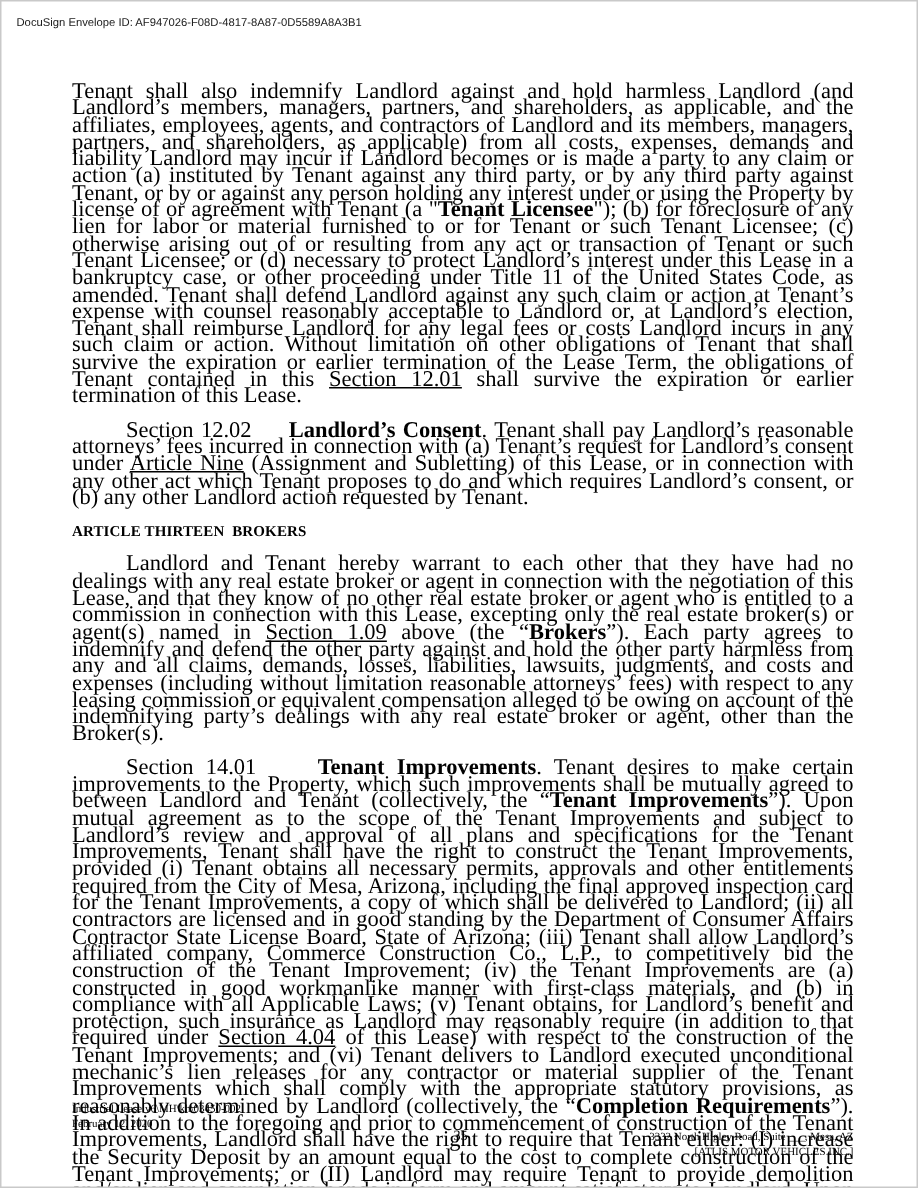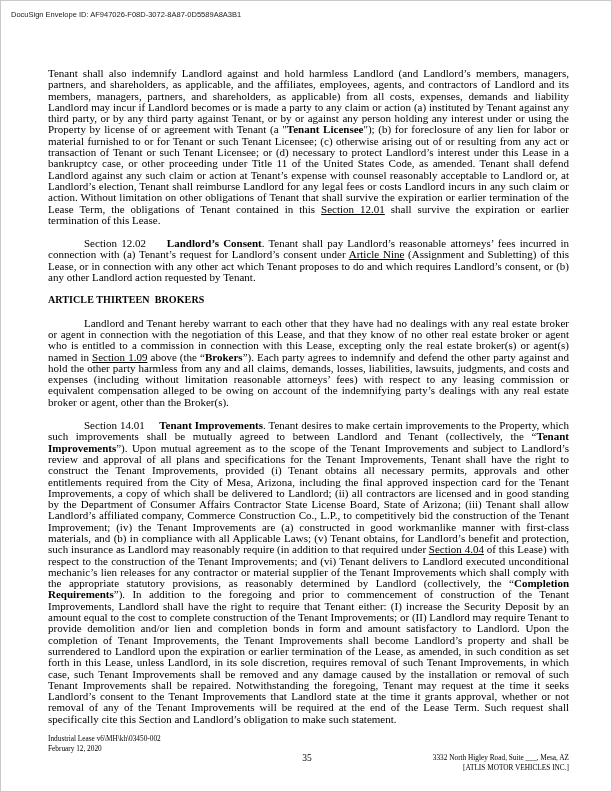--- a/index.html
+++ b/index.html
@@ -8,21 +8,21 @@
     width:612px; height:792px; position:relative; overflow:hidden;
     background:#ffffff; border:1px solid #c9c9c9;
     font-family:"Liberation Serif", serif; color:#000000;
   }
   .docusign {
     position:absolute; top:9px; left:10px;
     font-family:"Liberation Sans", sans-serif; font-size:7.5px; color:#1a1a1a;
   }
   .doc-body { position:absolute; top:55px; left:47px; width:521px; }
   .doc-body p.paragraph {
-    font-size:11px; line-height:11.3px; text-align:justify; margin:12px 0 11px 0;
+    font-size:15px; line-height:11.3px; text-align:justify; margin:0 0 11px 0;
   }
   .doc-body p.indent { text-indent:36px; }
   .doc-body h2.heading {
     font-size:10px; line-height:11.3px; font-weight:bold; margin:0 0 11px 0;
     letter-spacing:0.1px;
   }
   .bold { font-weight:bold;text-align:center; }
   .underline { text-decoration:underline; }
   .footer {
     position:absolute; top:733px; left:47px; width:521px;
@@ -33,21 +33,21 @@
   .pagenum {
     position:absolute; top:752px; left:0; width:612px;
     text-align:center; font-size:9.5px;
   }
 </style>
 </head>
 <body>
 
 <div class="page">
 
-  <div class="docusign">DocuSign Envelope ID: AF947026-F08D-3072-8A87-0D5589A8A3B1</div>
+  <div class="docusign">DocuSign Envelope ID: AF947026-F08D-4817-8A87-0D5589A8A3B1</div>
 
   <div class="doc-body">
 
   <p class="paragraph"><span>Tenant shall also indemnify Landlord against and hold harmless Landlord (and Landlord’s members, managers, partners, and shareholders, as applicable, and the affiliates, employees, agents, and contractors of Landlord and its members, managers, partners, and shareholders, as applicable) from all costs, expenses, demands and liability Landlord may incur if Landlord becomes or is made a party to any claim or action (a) instituted by Tenant against any third party, or by any third party against Tenant, or by or against any person holding any interest under or using the Property by license of or agreement with Tenant (a "</span><span class="bold">Tenant Licensee</span><span>"); (b) for foreclosure of any lien for labor or material furnished to or for Tenant or such Tenant Licensee; (c) otherwise arising out of or resulting from any act or transaction of Tenant or such Tenant Licensee; or (d) necessary to protect Landlord’s interest under this Lease in a bankruptcy case, or other proceeding under Title 11 of the United States Code, as amended.  Tenant shall defend Landlord against any such claim or action at Tenant’s expense with counsel reasonably acceptable to Landlord or, at Landlord’s election, Tenant shall reimburse Landlord for any legal fees or costs Landlord incurs in any such claim or action.  Without limitation on other obligations of Tenant that shall survive the expiration or earlier termination of the Lease Term, the obligations of Tenant contained in this </span><span class="underline">Section 12.01</span><span> shall survive the expiration or earlier termination of this Lease.</span></p>
       <p class="paragraph indent"><span>Section 12.02&nbsp;&nbsp;&nbsp;&nbsp;&nbsp;</span><span class="bold">Landlord’s Consent</span><span>.  Tenant shall pay Landlord’s reasonable attorneys’ fees incurred in connection with (a) Tenant’s request for Landlord’s consent under </span><span class="underline">Article Nine</span><span> (Assignment and Subletting) of this Lease, or in connection with any other act which Tenant proposes to do and which requires Landlord’s consent, or (b) any other Landlord action requested by Tenant.</span></p>
       <h2 class="heading"><span class="bold">ARTICLE THIRTEEN&nbsp; BROKERS</span></h2>
       <p class="paragraph indent"><span>Landlord and Tenant hereby warrant to each other that they have had no dealings with any real estate broker or agent in connection with the negotiation of this Lease, and that they know of no other real estate broker or agent who is entitled to a commission in connection with this Lease, excepting only the real estate broker(s) or agent(s) named in </span><span class="underline">Section 1.09</span><span> above (the “</span><span class="bold">Brokers</span><span>”).  Each party agrees to indemnify and defend the other party against and hold the other party harmless from any and all claims, demands, losses, liabilities, lawsuits, judgments, and costs and expenses (including without limitation reasonable attorneys’ fees) with respect to any leasing commission or equivalent compensation alleged to be owing on account of the indemnifying party’s dealings with any real estate broker or agent, other than the Broker(s).</span></p>
       <p class="paragraph indent"><span>Section 14.01&nbsp;&nbsp;&nbsp;&nbsp;&nbsp;</span><span class="bold">Tenant Improvements</span><span>.  Tenant desires to make certain improvements to the Property, which such improvements shall be mutually agreed to between Landlord and Tenant (collectively, the “</span><span class="bold">Tenant Improvements</span><span>”).  Upon mutual agreement as to the scope of the Tenant Improvements and subject to Landlord’s review and approval of all plans and specifications for the Tenant Improvements, Tenant shall have the right to construct the Tenant Improvements, provided (i) Tenant obtains all necessary permits, approvals and other entitlements required from the City of Mesa, Arizona, including the final approved inspection card for the Tenant Improvements, a copy of which shall be delivered to Landlord; (ii) all contractors are licensed and in good standing by the Department of Consumer Affairs Contractor State License Board, State of Arizona; (iii) Tenant shall allow Landlord’s affiliated company, Commerce Construction Co., L.P., to competitively bid the construction of the Tenant Improvement; (iv) the Tenant Improvements are (a) constructed in good workmanlike manner with first-class materials, and (b) in compliance with all Applicable Laws; (v) Tenant obtains, for Landlord’s benefit and protection, such insurance as Landlord may reasonably require (in addition to that required under </span><span class="underline">Section 4.04</span><span> of this Lease) with respect to the construction of the Tenant Improvements; and (vi) Tenant delivers to Landlord executed unconditional mechanic’s lien releases for any contractor or material supplier of the Tenant Improvements which shall comply with the appropriate statutory provisions, as reasonably determined by Landlord (collectively, the “</span><span class="bold">Completion Requirements</span><span>”).  In addition to the foregoing and prior to commencement of construction of the Tenant Improvements, Landlord shall have the right to require that Tenant either: (I) increase the Security Deposit by an amount equal to the cost to complete construction of the Tenant Improvements; or (II) Landlord may require Tenant to provide demolition and/or lien and completion bonds in form and amount satisfactory to Landlord.  Upon the completion of Tenant Improvements, the Tenant Improvements shall become Landlord’s property and shall be surrendered to Landlord upon the expiration or earlier termination of the Lease, as amended, in such condition as set forth in this Lease, unless Landlord, in its sole discretion, requires removal of such Tenant Improvements, in which case, such Tenant Improvements shall be removed and any damage caused by the installation or removal of such Tenant Improvements shall be repaired.  Notwithstanding the foregoing, Tenant may request at the time it seeks Landlord’s consent to the Tenant Improvements that Landlord state at the time it grants approval, whether or not removal of any of the Tenant Improvements will be required at the end of the Lease Term.  Such request shall specifically cite this Section and Landlord’s obligation to make such statement.</span></p>
     </div>
 

